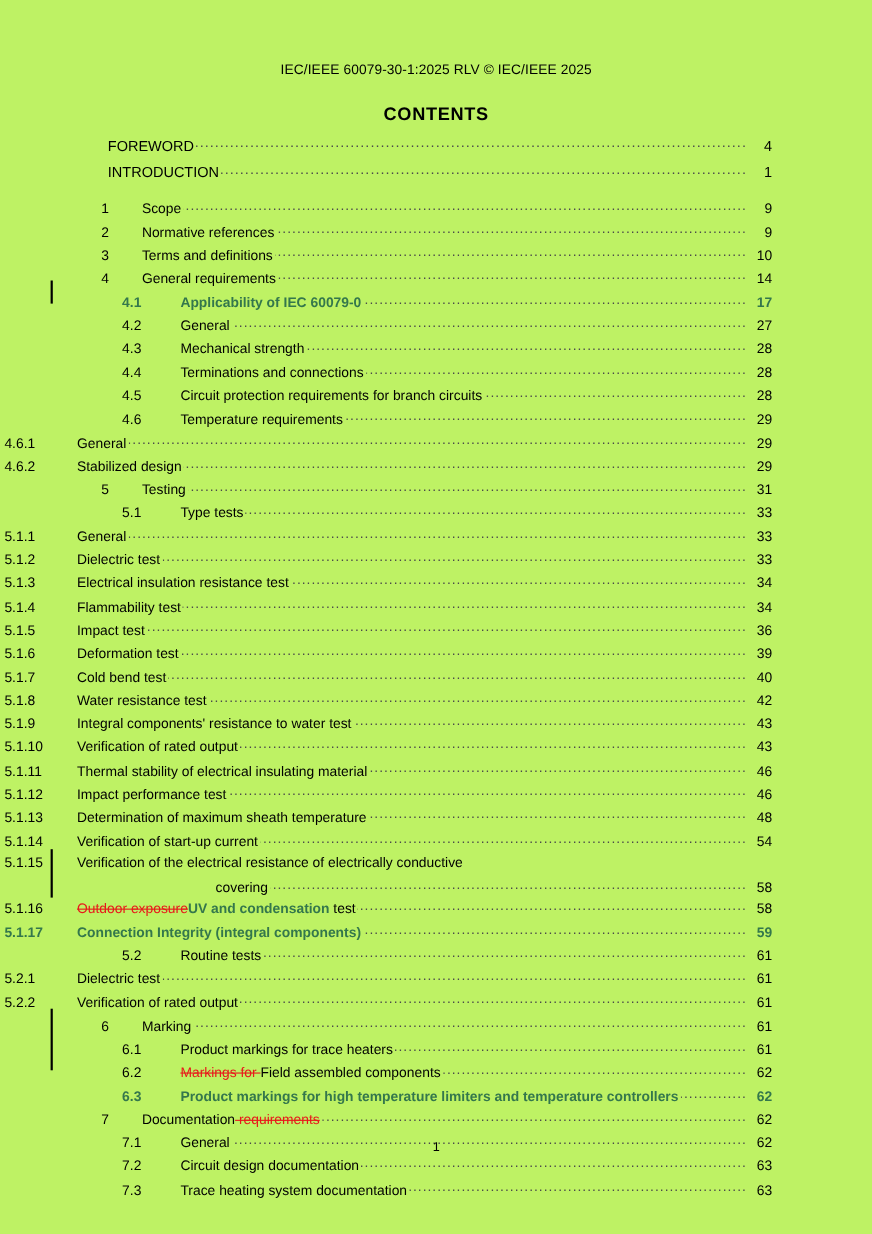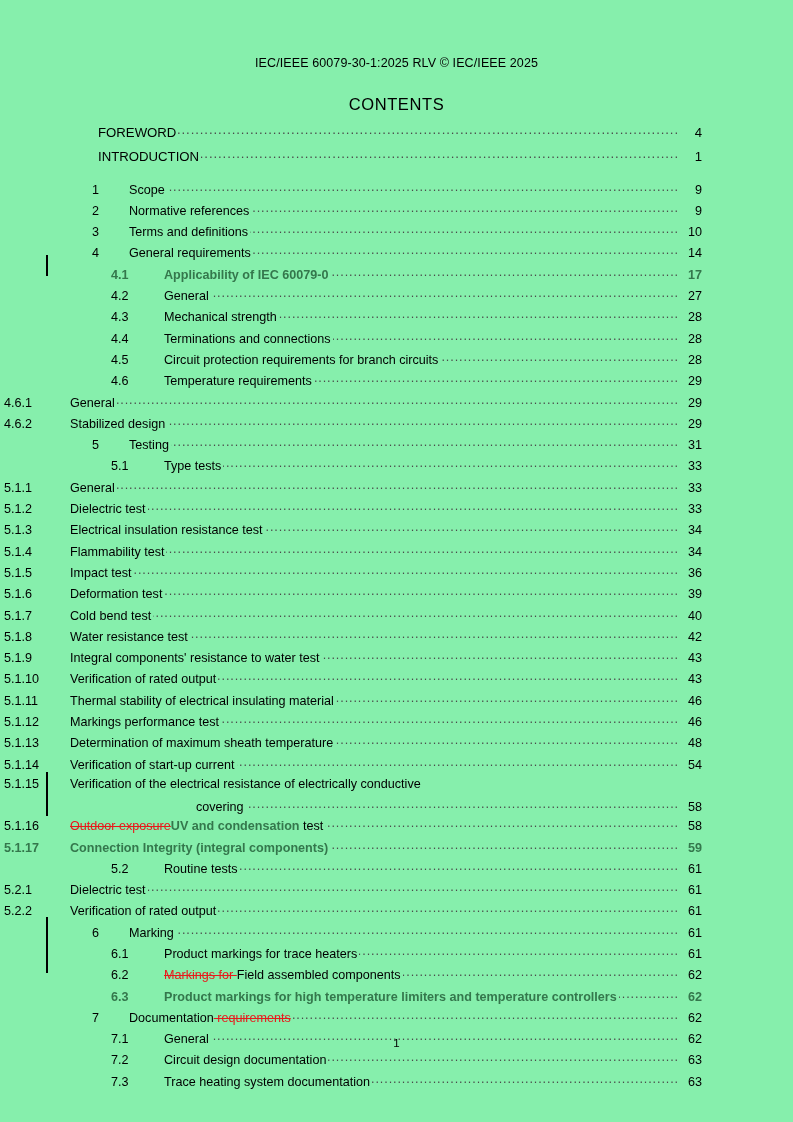--- a/index.html
+++ b/index.html
@@ -8,21 +8,21 @@
     background: #ffffff;
   }
   body {
     font-family: "Liberation Sans", sans-serif;
     color: #000000;
   }
   .page {
     position: relative;
     width: 793px;
     height: 1122px;
-    background: #86efac;
+    background: #bef264;
     overflow: hidden;
   }
   .doc-header {
     position: absolute;
     top: 56px;
     left: 0;
     width: 793px;
     text-align: center;
     font-size: 12.5px;
     letter-spacing: 0.1px;
@@ -30,20 +30,21 @@
   }
   .contents-title {
     position: absolute;
     top: 95px;
     left: 0;
     width: 793px;
     text-align: center;
     font-size: 16.5px;
     letter-spacing: 0.6px;
     color: #000;
+    font-weight: bold;
   }
   .toc {
     position: absolute;
     top: 124px;
     left: 4px;
     width: 793px;
   }
   .toc-row {
     position: relative;
     display: flex;
@@ -295,21 +296,21 @@
         <span class="pageno right-edge black">43</span>
       </div>
       <div class="toc-row lvl3">
         <span class="num black">5.1.11</span>
         <span class="title black">Thermal stability of electrical insulating material</span>
         <span class="leader"></span>
         <span class="pageno right-edge black">46</span>
       </div>
       <div class="toc-row lvl3">
         <span class="num black">5.1.12</span>
-        <span class="title black">Markings performance test</span>
+        <span class="title black">Impact performance test</span>
         <span class="leader"></span>
         <span class="pageno right-edge black">46</span>
       </div>
       <div class="toc-row lvl3">
         <span class="num black">5.1.13</span>
         <span class="title black">Determination of maximum sheath temperature</span>
         <span class="leader"></span>
         <span class="pageno right-edge black">48</span>
       </div>
       <div class="toc-row lvl3">

